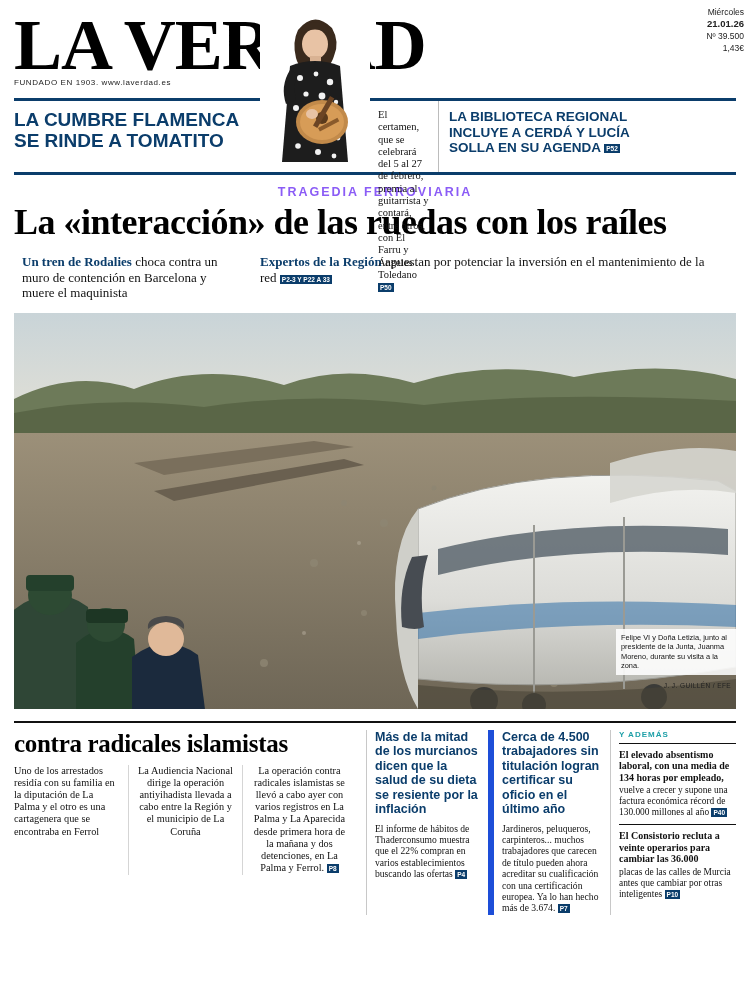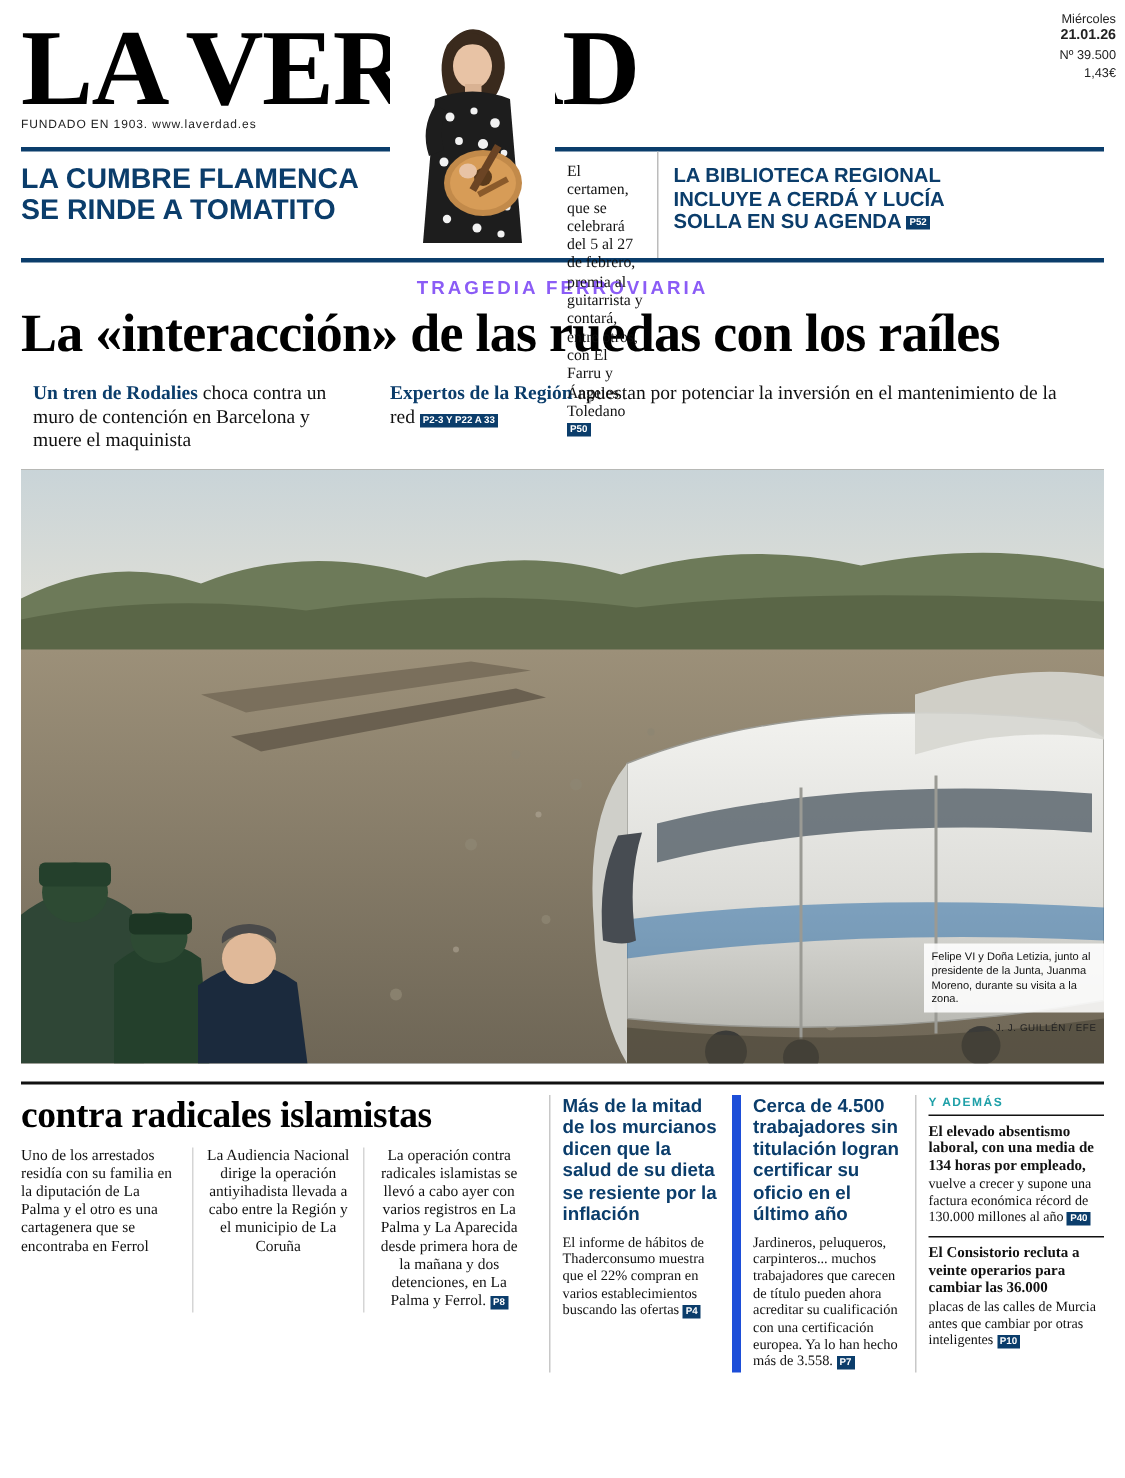--- a/index.html
+++ b/index.html
@@ -503,21 +503,21 @@
       <div class="minihead">Más de la mitad de los murcianos dicen que la salud de su dieta se resiente por la inflación</div>
       <div class="minibody">
         <span>El informe de hábitos de Thaderconsumo muestra que el 22% compran en varios establecimientos buscando las ofertas</span>
         <span class="pgs">P4</span>
       </div>
     </div>
 
     <div class="b-c2">
       <div class="minihead">Cerca de 4.500 trabajadores sin titulación logran certificar su oficio en el último año</div>
       <div class="minibody">
-        <span>Jardineros, peluqueros, carpinteros... muchos trabajadores que carecen de título pueden ahora acreditar su cualificación con una certificación europea. Ya lo han hecho más de 3.558.</span>
+        <span>Jardineros, peluqueros, carpinteros... muchos trabajadores que carecen de título pueden ahora acreditar su cualificación con una certificación europea. Ya lo han hecho más de 3.674.</span>
         <span class="pgs">P7</span>
       </div>
     </div>
 
     <div class="b-c3">
       <div class="ademas">Y ADEMÁS</div>
       <div class="ademas-rule"></div>
       <div class="ahead">El elevado absentismo laboral, con una media de 134 horas por empleado,</div>
       <div class="abody">
         <span>vuelve a crecer y supone una factura económica récord de 130.000 millones al año</span>

